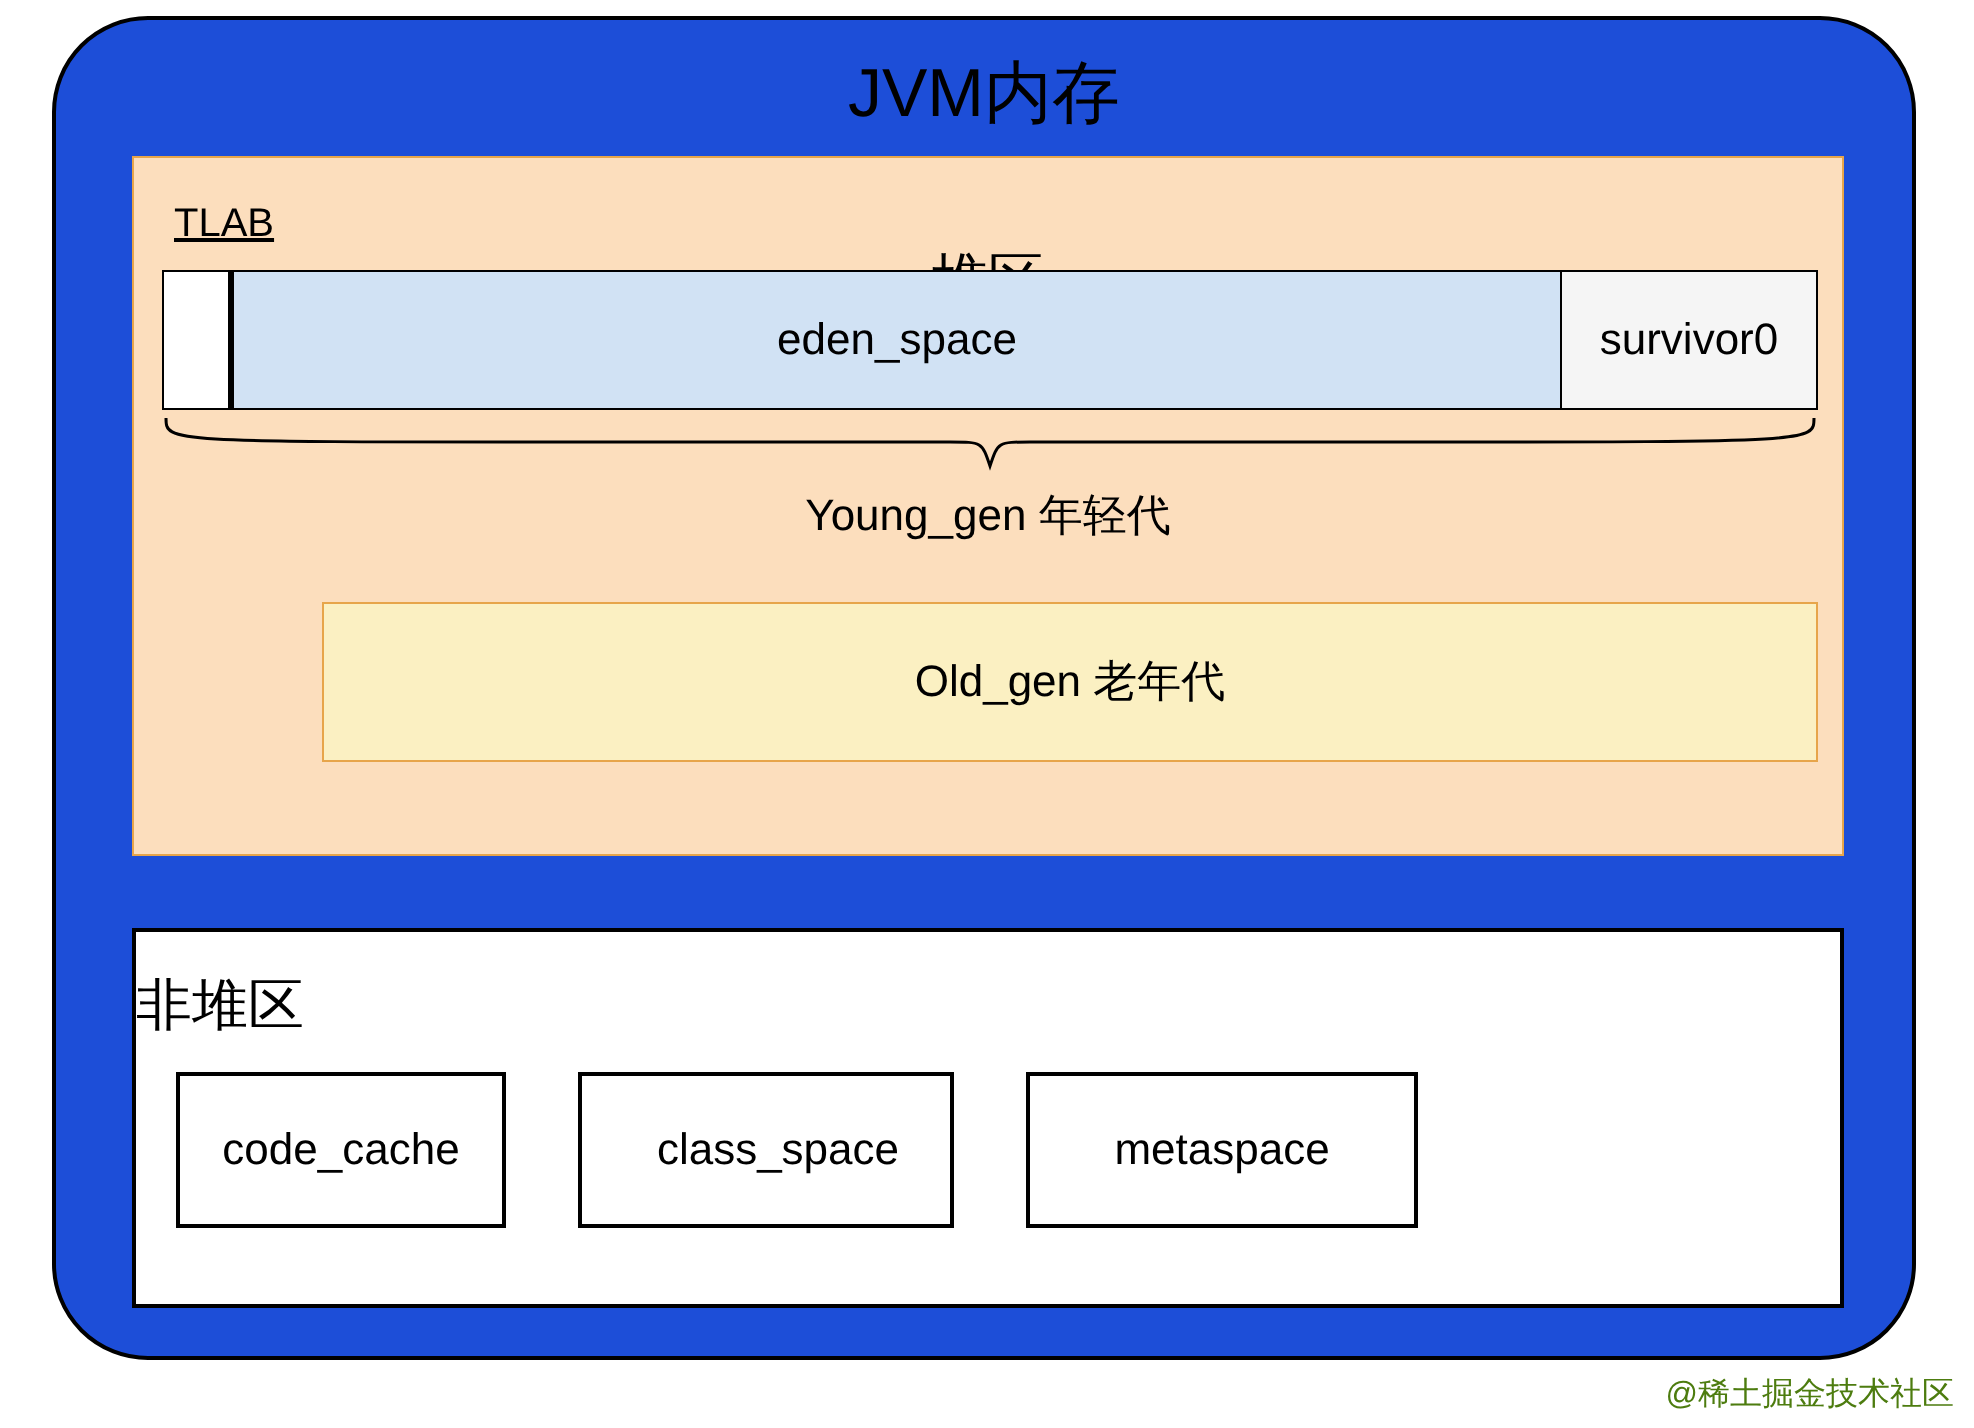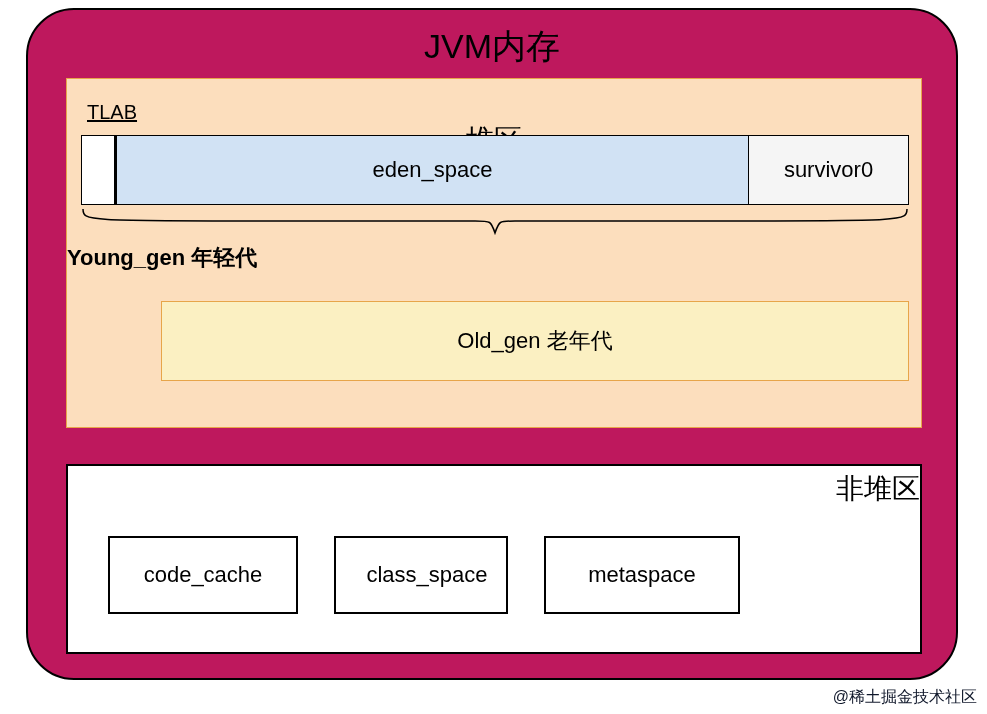--- a/index.html
+++ b/index.html
@@ -13,21 +13,21 @@
     position: relative;
   }
   .outer {
     position: absolute;
     left: 26px;
     top: 8px;
     width: 932px;
     height: 672px;
     border: 2px solid #000;
     border-radius: 48px;
-    background: #be185d;
+    background: #1d4ed8;
   }
   .title-main {
     position: absolute;
     top: 14px;
     left: 0;
     width: 100%;
     text-align: center;
     font-size: 34px;
     font-weight: 400;
   }
@@ -77,21 +77,21 @@
     height: 100%;
     background: #d1e2f4;
     border: 1.5px solid #000;
     border-left: none;
     display: flex;
     align-items: center;
     justify-content: center;
     font-size: 22px;
   }
   .surv {
-    width: 160px;
+    width: 128px;
     height: 100%;
     background: #f5f5f5;
     border: 1.5px solid #000;
     border-left: none;
     display: flex;
     align-items: center;
     justify-content: center;
     font-size: 22px;
   }
   .brace-wrap {
@@ -100,22 +100,22 @@
     left: 14px;
     width: 828px;
     height: 30px;
   }
   .brace-wrap svg { width: 100%; height: 100%; display: block; }
   .young-label {
     position: absolute;
     top: 164px;
     left: 0;
     width: 100%;
-    font-size: 22px;
-    font-weight: bold;
+    text-align: center;
+    font-size: 22px;
   }
   .old-gen {
     position: absolute;
     left: 94px;
     top: 222px;
     width: 748px;
     height: 80px;
     background: #fbf0c2;
     border: 1.5px solid #e7a54a;
     display: flex;
@@ -127,52 +127,51 @@
     position: absolute;
     left: 38px;
     top: 454px;
     width: 856px;
     height: 190px;
     background: #fff;
     border: 2px solid #000;
   }
   .nonheap-title {
     position: absolute;
-    top: 4px;
-    left: 0;
-    width: 100%;
-    text-align: right;
+    top: 18px;
+    left: 0;
+    width: 100%;
+    text-align: left;
     font-size: 28px;
-    padding-left: 36px;
   }
   .nonheap-row {
     position: absolute;
     top: 70px;
     left: 20px;
     display: flex;
     gap: 36px;
   }
   .nh-box {
     height: 78px;
     border: 2px solid #000;
     background: #fff;
     display: flex;
     align-items: center;
     justify-content: center;
     font-size: 22px;
   }
-  .nh-code { width: 190px; margin-left: 20px; }
-  .nh-class { width: 174px; padding-left: 12px; }
+  .nh-code { width: 165px; }
+  .nh-class { width: 188px; padding-left: 12px; }
   .nh-meta { width: 196px; }
   .watermark {
     position: absolute;
     right: 10px;
     bottom: 6px;
     font-size: 16px;
-    color: #0f172a;
+    color: #4d7c0f;
   }
 </style>
 </head>
 <body>
 
 <div class="outer">
   <div class="title-main">JVM内存</div>
 
   <div class="heap">
     <div class="heap-title">堆区</div>

